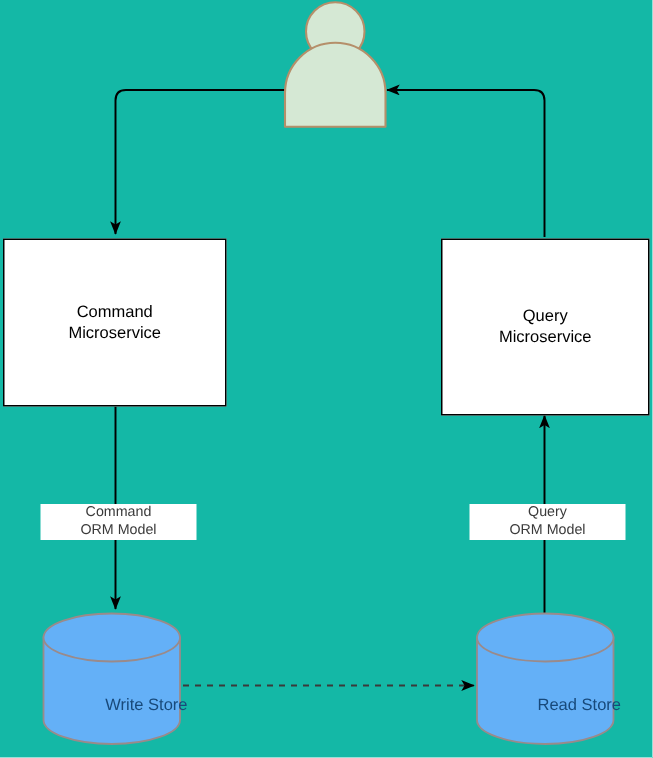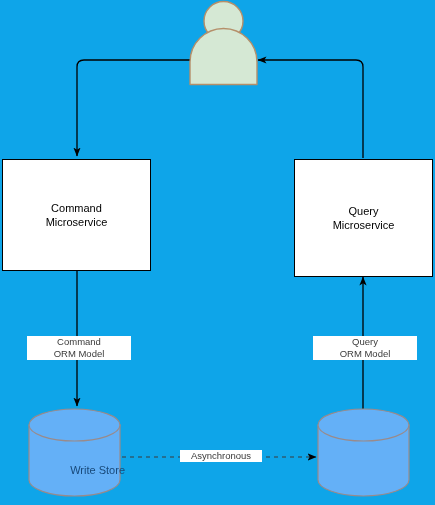--- a/index.html
+++ b/index.html
@@ -7,21 +7,21 @@
     padding: 0;
     background: #ffffff;
   }
   body {
     font-family: "Liberation Sans", sans-serif;
   }
   #canvas {
     position: relative;
     width: 435px;
     height: 505px;
-    background: #0ea5e9;
+    background: #14b8a6;
     overflow: hidden;
   }
   svg.layer {
     position: absolute;
     left: 0;
     top: 0;
     width: 435px;
     height: 505px;
   }
   .node-label {
@@ -123,18 +123,18 @@
     <span class="node-label">Query
 Microservice</span>
   </div>
 
   <div class="edge-label" style="left:27px; top:336px; width:100px;">Command
 ORM Model</div>
 
   <div class="edge-label" style="left:313px; top:336px; width:100px;">Query
 ORM Model</div>
 
-  <div class="edge-label" style="left:180px; top:450px; width:78px;">Asynchronous</div>
 
   <div class="store-label" style="left:25px; top:463px; width:100px;">Write Store</div>
 
+  <div class="store-label" style="left:314px; top:463px; width:100px;">Read Store</div>
 
 </div>
 
 </body></html>

